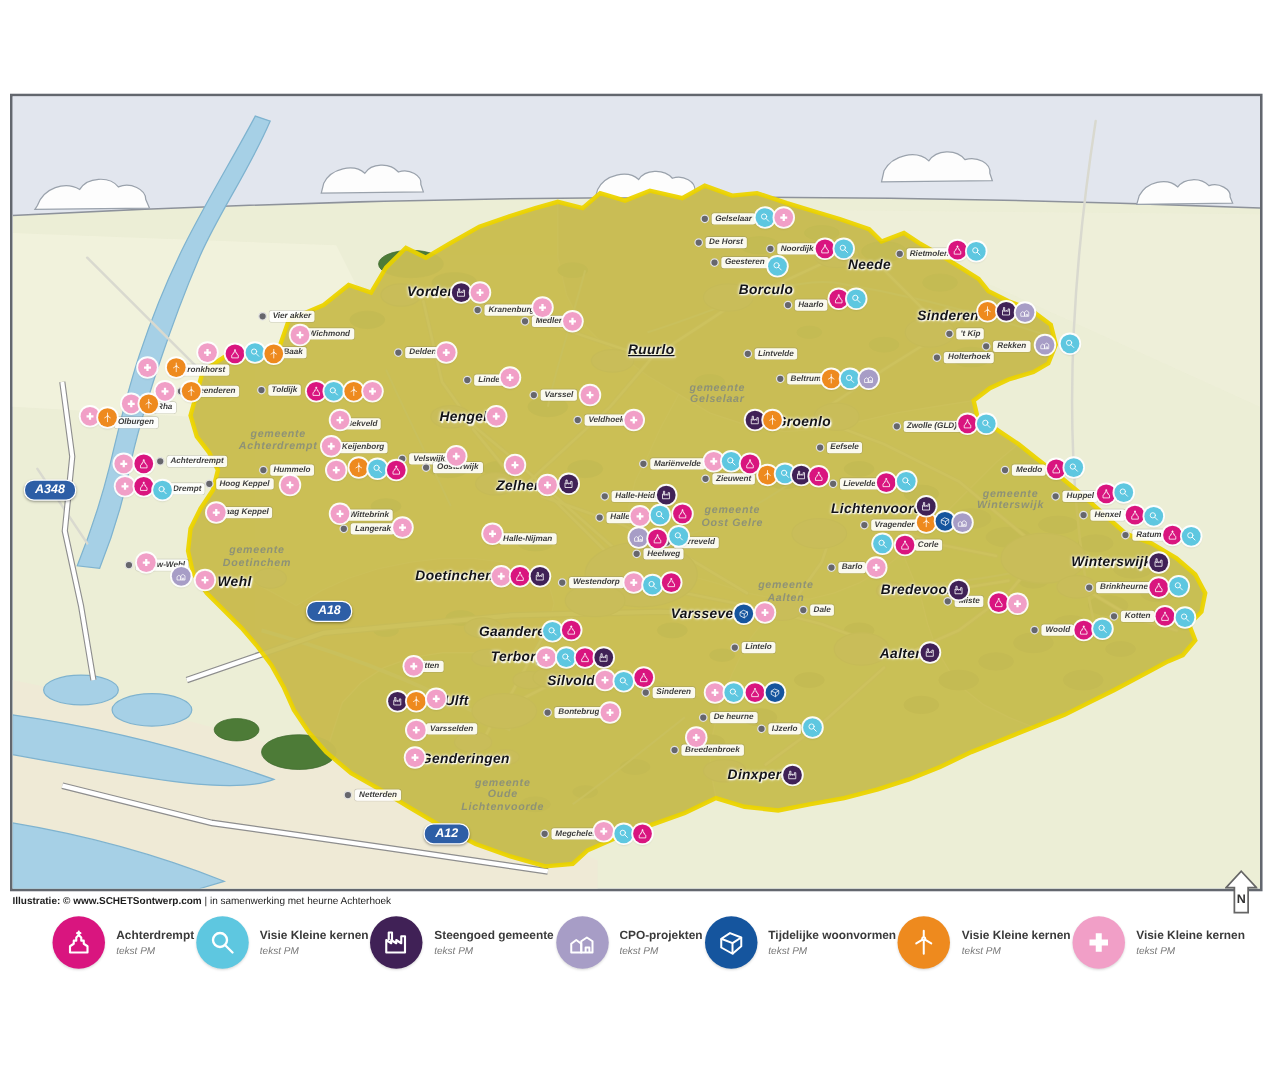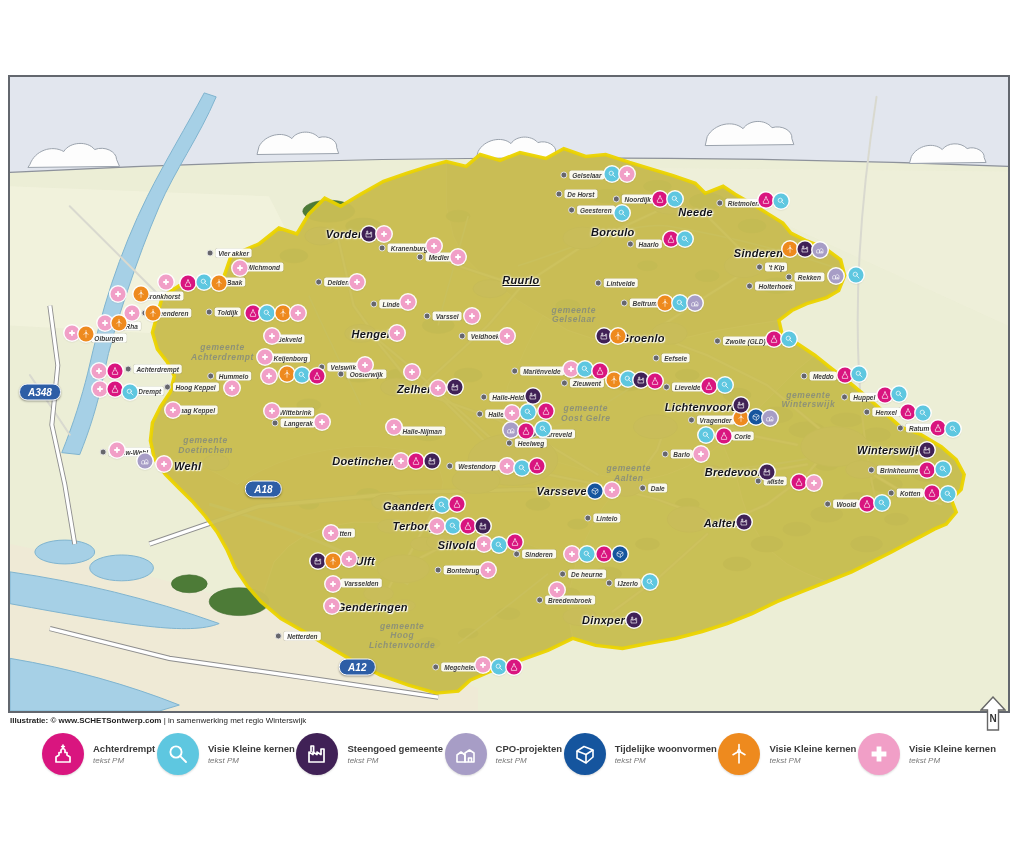--- a/index.html
+++ b/index.html
@@ -274,21 +274,21 @@
       <div class="gem" style="left: 80%; top: 50.9%;">
         <div>gemeente</div>
         <div>Winterswijk</div>
       </div>
       <div class="gem" style="left: 62%; top: 62.5%;">
         <div>gemeente</div>
         <div>Aalten</div>
       </div>
       <div class="gem" style="left: 39.3%; top: 88.1%;">
         <div>gemeente</div>
-        <div>Hoog</div>
+        <div>Oude</div>
         <div>Lichtenvoorde</div>
       </div>
       <div class="pill" style="left: 22.4%; top: 27.8%;">Vier akker</div>
       <div class="pill" style="left: 25.4%; top: 30%;">Wichmond</div>
       <div class="pill" style="left: 22.5%; top: 32.3%;">Baak</div>
       <div class="pill" style="left: 15.3%; top: 34.5%;">Bronkhorst</div>
       <div class="pill" style="left: 16.1%; top: 37.2%;">Steenderen</div>
       <div class="pill" style="left: 12.2%; top: 39.2%;">Rha</div>
       <div class="pill" style="left: 9.9%; top: 41.1%;">Olburgen</div>
       <div class="pill" style="left: 21.8%; top: 37%;">Toldijk</div>
@@ -1110,21 +1110,21 @@
       </div>
     </div>
 </div>
 
 <svg class="north" viewBox="0 0 26 36">
   <path d="M13 1 L25 14 H18.5 V34 H7.5 V14 H1 Z" fill="#fff" stroke="#666" stroke-width="1.4"></path>
   <text x="13" y="26" text-anchor="middle" font-family="Liberation Sans, sans-serif" font-size="10" font-weight="bold" fill="#333">N</text>
 </svg>
 
 <div class="attr">
-  <span class="b">Illustratie: © www.SCHETSontwerp.com</span><span> | in samenwerking met regio Winterswijk</span>
+  <span class="b">Illustratie: © www.SCHETSontwerp.com</span><span> | in samenwerking met heurne Achterhoek</span>
 </div>
 
 <div class="legend">
     <div class="leg-item">
       <div class="leg-circle" style="background: rgb(217, 21, 127);">
         <svg viewBox="0 0 24 24">
           <use href="#icon-church"></use>
         </svg>
       </div>
       <div class="leg-text">

